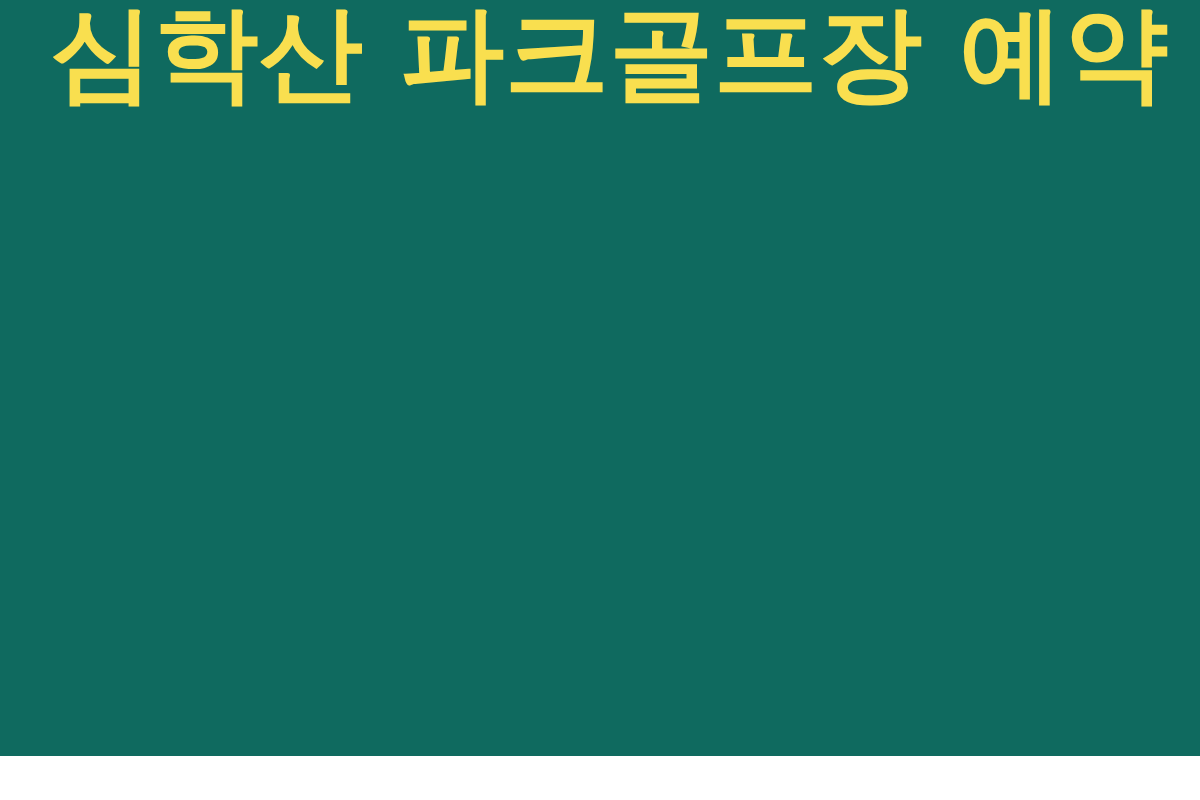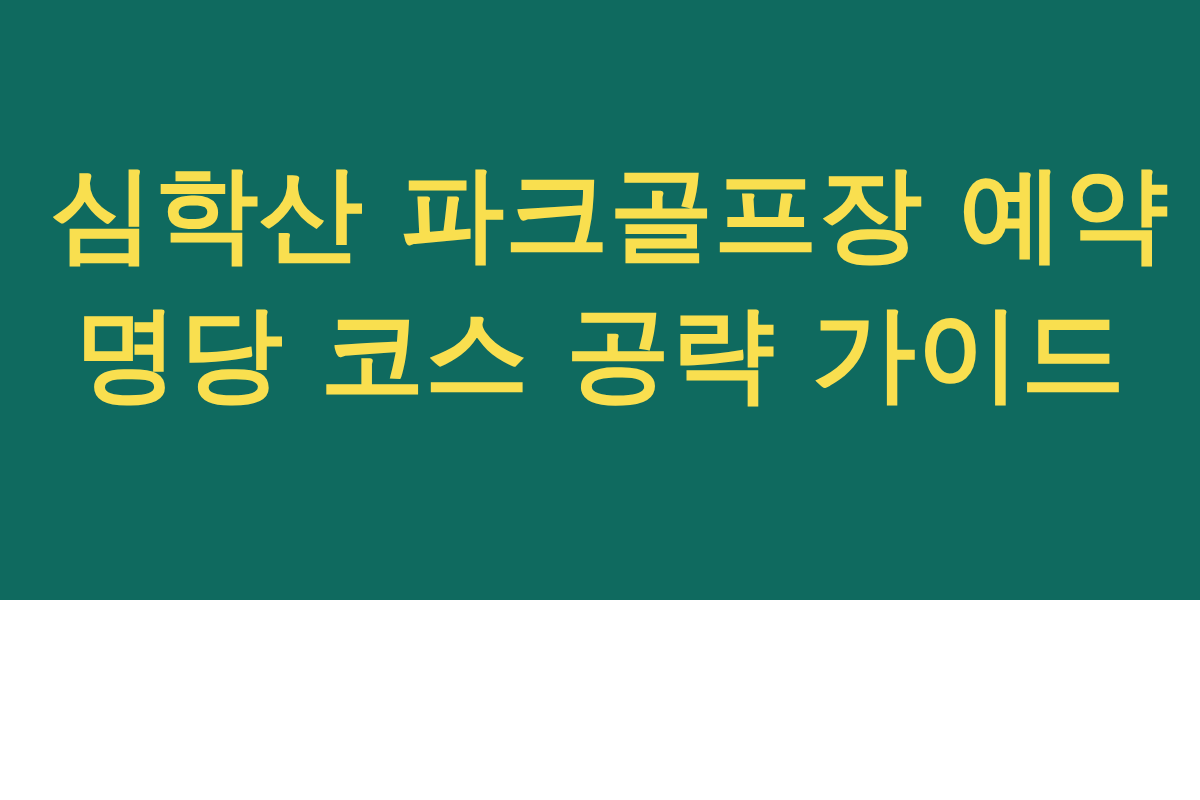--- a/index.html
+++ b/index.html
@@ -11,26 +11,26 @@
   body {
     width: 1200px;
     height: 800px;
     overflow: hidden;
     font-family: "DejaVu Sans", "Liberation Sans", sans-serif;
   }
 
   #banner {
     position: relative;
     width: 1200px;
-    height: 600px;
+    height: 756px;
     box-sizing: border-box;
     display: flex;
     flex-direction: column;
     align-items: center;
-    justify-content: center;
+    justify-content: flex-start;
     background: #0f6a5f;
     overflow: hidden;
   }
 
   #title-block {
     width: 1100px;
     margin: 0;
     padding: 0;
     text-align: center;
     
@@ -61,17 +61,16 @@
 </style>
 </head>
 <body>
 
 <div id="banner" style="background: rgb(15, 106, 95);">
 
   <div id="title-block">
 
     <span class="title-line title-line--primary" style="color: rgb(249, 223, 79);">심학산 파크골프장 예약</span>
 
-    <span class="title-line title-line--secondary" style="color: rgb(249, 223, 79);">명당 코스 공략 가이드</span>
 
   </div>
 
 </div>
 
 </body></html>

